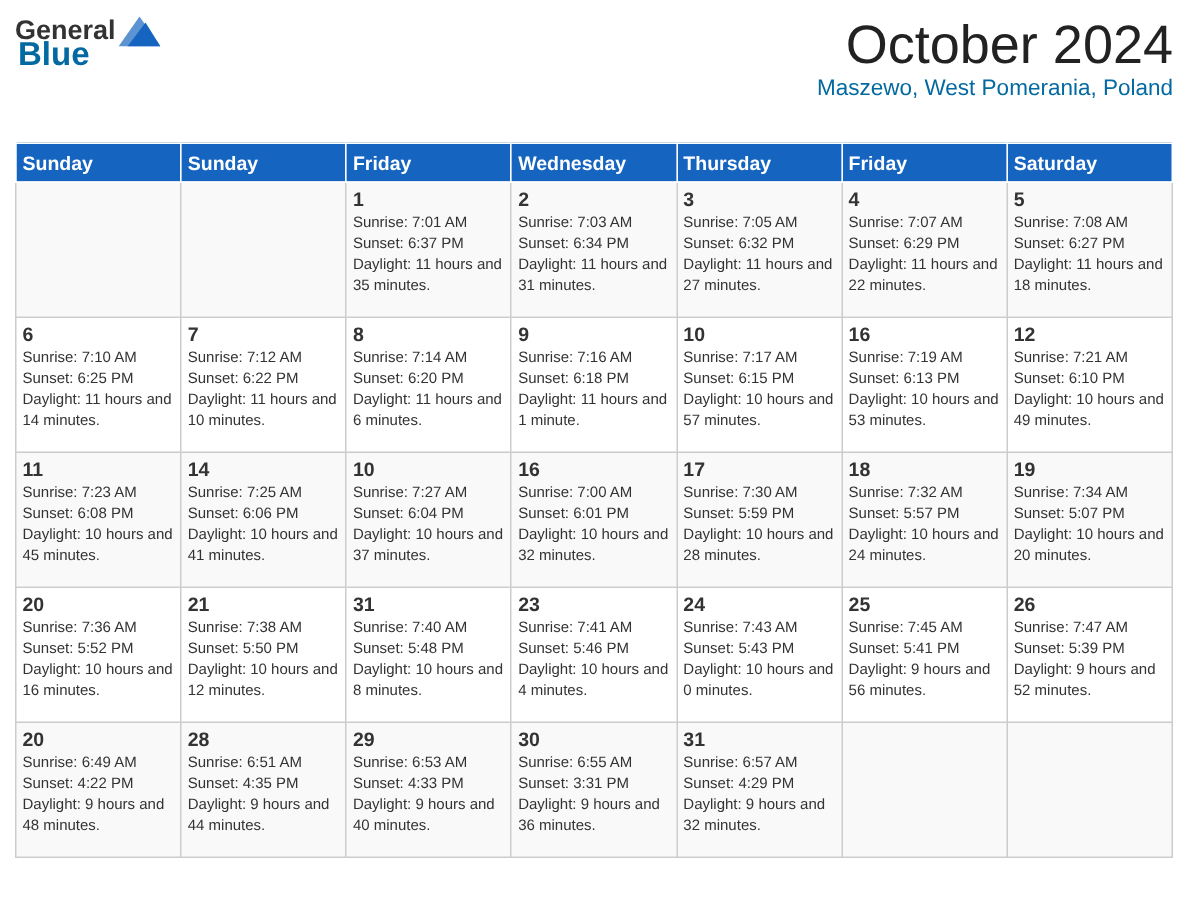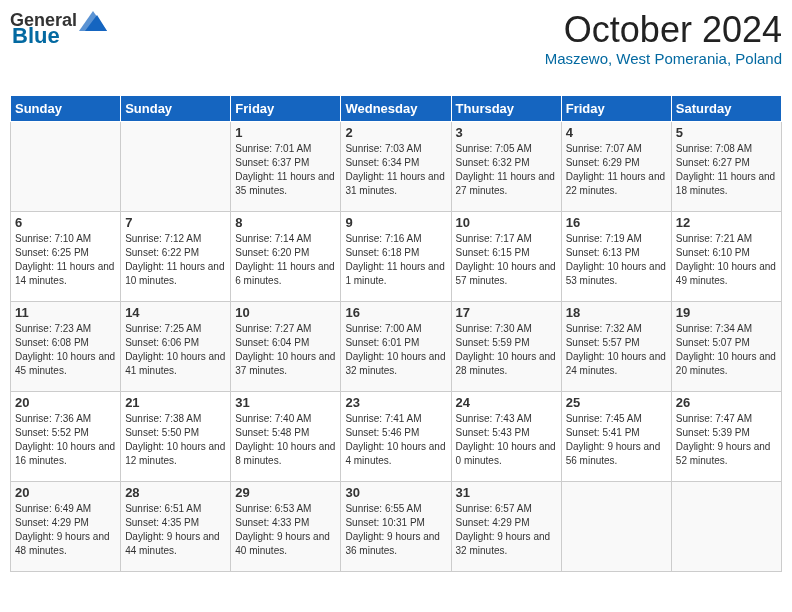--- a/index.html
+++ b/index.html
@@ -291,39 +291,39 @@
           <span class="day-number">26</span>
           <div class="day-info">Sunrise: 7:47 AM
 Sunset: 5:39 PM
 Daylight: 9 hours and 52 minutes.</div>
         </td>
       </tr>
       <tr>
         <td>
           <span class="day-number">20</span>
           <div class="day-info">Sunrise: 6:49 AM
-Sunset: 4:29 PM
+Sunset: 4:22 PM
 Daylight: 9 hours and 48 minutes.</div>
         </td>
         <td>
           <span class="day-number">28</span>
           <div class="day-info">Sunrise: 6:51 AM
 Sunset: 4:35 PM
 Daylight: 9 hours and 44 minutes.</div>
         </td>
         <td>
           <span class="day-number">29</span>
           <div class="day-info">Sunrise: 6:53 AM
 Sunset: 4:33 PM
 Daylight: 9 hours and 40 minutes.</div>
         </td>
         <td>
           <span class="day-number">30</span>
           <div class="day-info">Sunrise: 6:55 AM
-Sunset: 10:31 PM
+Sunset: 3:31 PM
 Daylight: 9 hours and 36 minutes.</div>
         </td>
         <td>
           <span class="day-number">31</span>
           <div class="day-info">Sunrise: 6:57 AM
 Sunset: 4:29 PM
 Daylight: 9 hours and 32 minutes.</div>
         </td>
         <td class="empty"></td>
         <td class="empty"></td>

